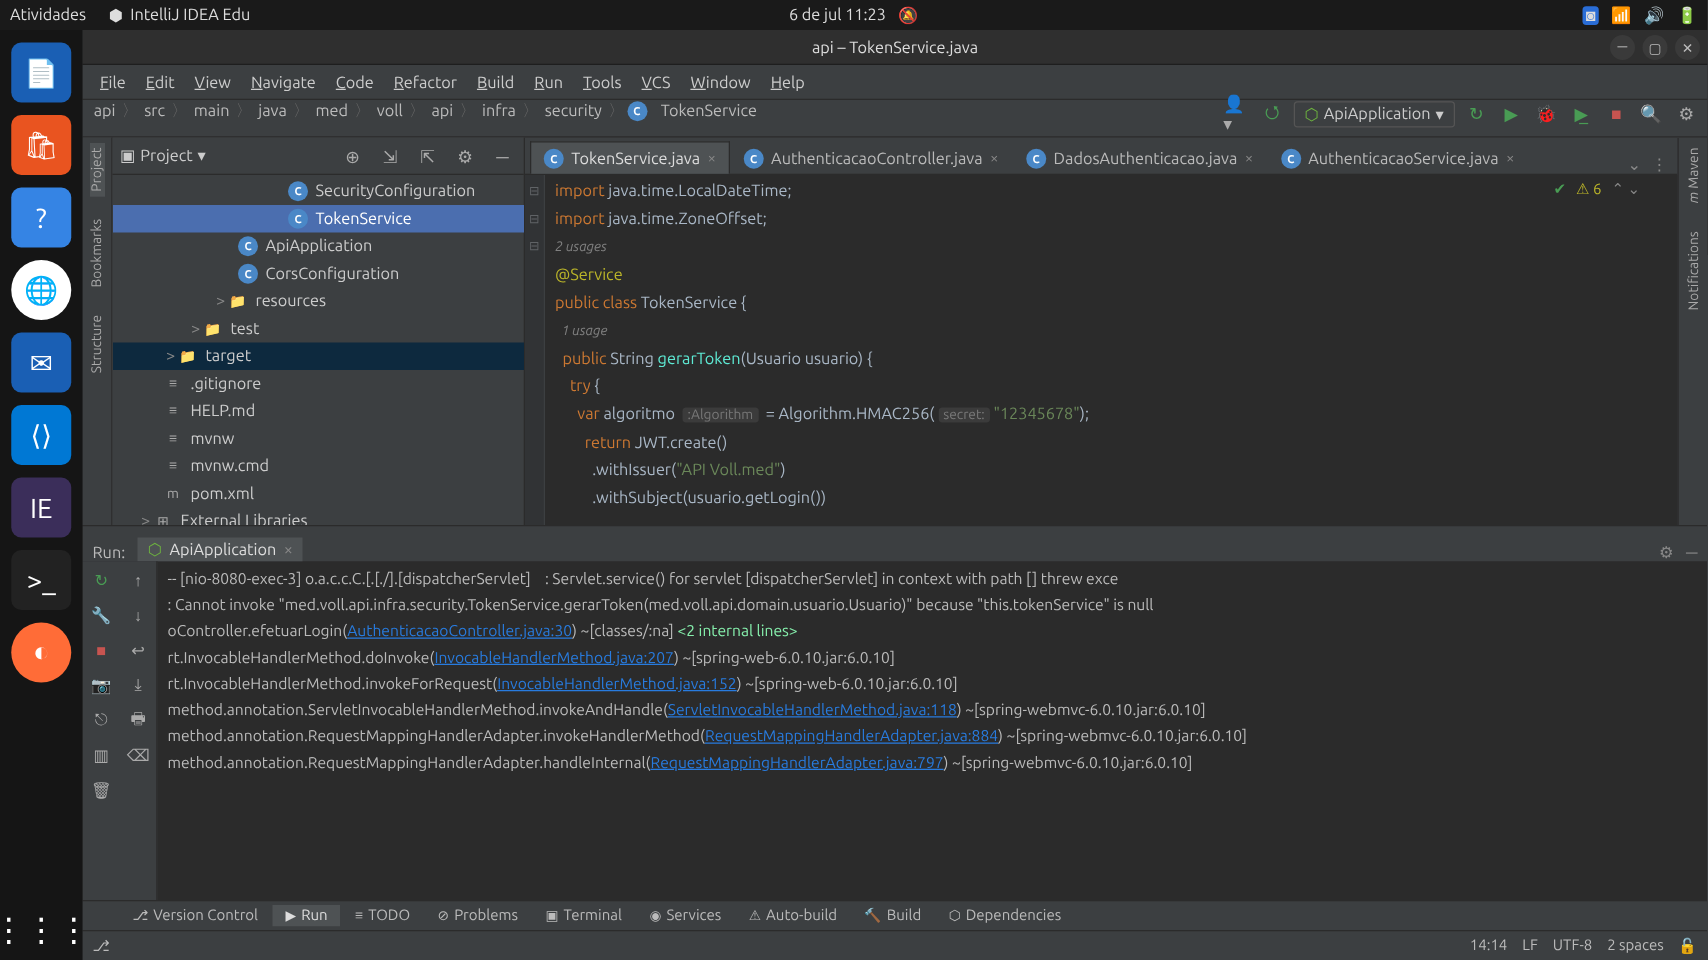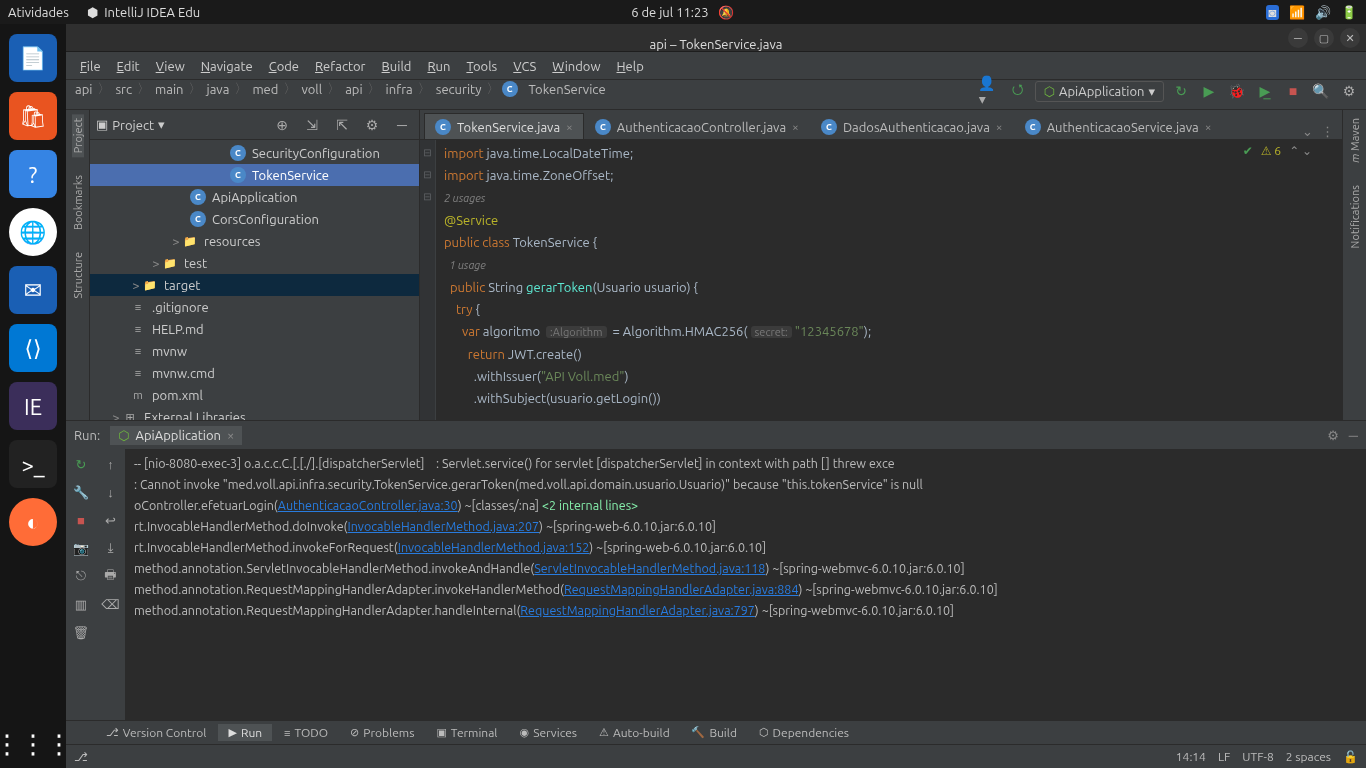--- a/index.html
+++ b/index.html
@@ -5,21 +5,21 @@
 * { margin:0; padding:0; box-sizing:border-box; font-family:"Ubuntu","Segoe UI",sans-serif; }
 body { width:1366px; height:768px; background:#2b2b2b; color:#bbbbbb; font-size:13px; overflow:hidden; position:relative; }
 
 
 .gnome-bar { height:24px; background:#1a1a1a; display:flex; align-items:center; padding:0 8px; color:#ddd; font-size:13px; }
 .gnome-bar .left { display:flex; gap:18px; align-items:center; }
 .gnome-bar .center { position:absolute; left:50%; transform:translateX(-50%); display:flex; gap:10px; align-items:center; }
 .gnome-bar .right { margin-left:auto; display:flex; gap:10px; align-items:center; }
 
 
-.title-bar { height:28px; background:#2f2f2f; border-bottom:1px solid #1e1e1e; display:flex; align-items:flex-end; justify-content:center; color:#ddd; font-size:13px; position:relative; }
+.title-bar { height:28px; background:#2f2f2f; border-bottom:1px solid #1e1e1e; display:flex; align-items:center; justify-content:center; color:#ddd; font-size:13px; position:relative; }
 .win-btns { position:absolute; right:6px; top:4px; display:flex; gap:6px; }
 .win-btn { width:20px; height:20px; border-radius:50%; background:#3a3a3a; display:flex; align-items:center; justify-content:center; color:#bbb; font-size:11px; cursor:pointer; }
 
 
 .menu-bar { height:28px; background:#3c3f41; display:flex; align-items:center; padding:0 8px; gap:4px; border-bottom:1px solid #2b2b2b; }
 .menu-item { padding:2px 6px; color:#ccc; font-size:13px; cursor:pointer; }
 .menu-item u { text-decoration:underline; }
 
 
 .nav-bar { height:30px; background:#3c3f41; display:flex; align-items:flex-start; padding:0 6px; border-bottom:1px solid #2b2b2b; }
@@ -81,21 +81,21 @@
 .code .hint { color:#787878; background:#3b3b3b; padding:0 4px; border-radius:3px; font-size:11px; }
 .code .it { }
 .editor-top-right { position:absolute; top:4px; right:30px; display:flex; gap:8px; align-items:center; color:#bbb529; font-size:12px; }
 .editor-top-right .warn { color:#bbb529; }
 
 
 .rtool { width:24px; background:#3c3f41; border-left:1px solid #2b2b2b; display:flex; flex-direction:column; align-items:center; padding-top:4px; gap:14px; }
 
 
 .run-panel { height:300px; border-top:1px solid #2b2b2b; background:#2b2b2b; display:flex; flex-direction:column; }
-.run-head { height:28px; background:#3c3f41; display:flex; align-items:center; padding:0 8px; gap:10px; color:#bbb; }
+.run-head { height:28px; background:#3c3f41; display:flex; align-items:flex-end; padding:0 8px; gap:10px; color:#bbb; }
 .run-head .rtitle { font-weight:normal; }
 .run-head .rtab { display:flex; gap:6px; align-items:center; padding:2px 8px; background:#4e5254; color:#ddd; cursor:pointer; }
 .run-head .rclose { color:#888; cursor:pointer; }
 .run-head .ricons2 { margin-left:auto; display:flex; gap:10px; color:#888; }
 .run-body { flex:1; display:flex; min-height:0; }
 .run-tools { width:30px; background:#3c3f41; display:flex; flex-direction:column; align-items:center; padding-top:6px; gap:10px; }
 .run-tools2 { width:30px; background:#3c3f41; display:flex; flex-direction:column; align-items:center; padding-top:6px; gap:10px; border-right:1px solid #2b2b2b; }
 .rt-icon { width:18px; height:18px; color:#aaa; cursor:pointer; display:flex; align-items:center; justify-content:center; font-size:13px; }
 .rt-icon.green { color:#499c54; }
 .rt-icon.red { color:#c75450; }

